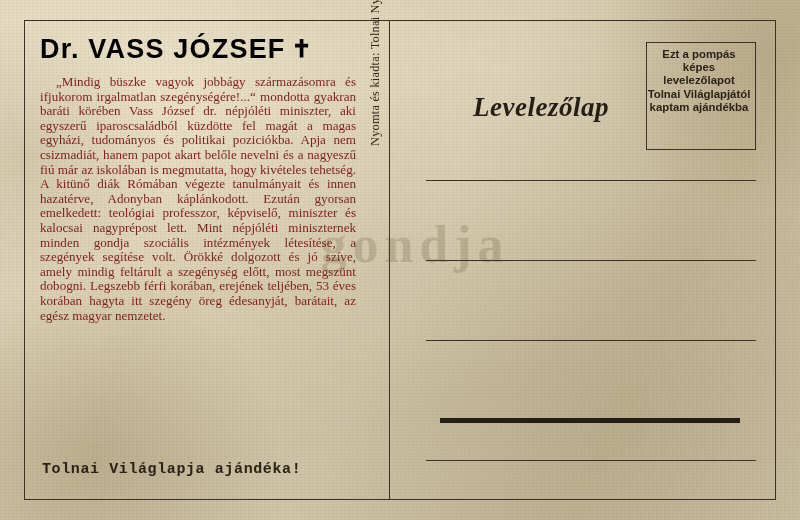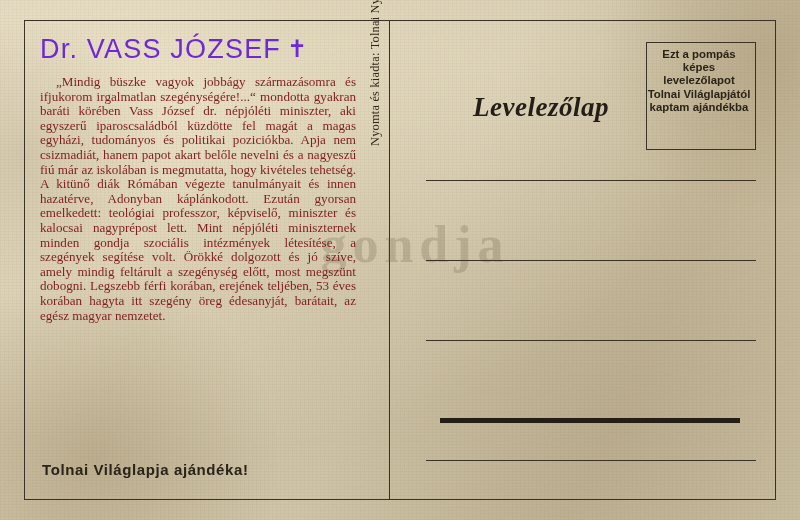--- a/index.html
+++ b/index.html
@@ -68,24 +68,24 @@
 
   
   .left {
     position: absolute;
     left: 40px; top: 34px;
     width: 330px; height: 452px;
     color: #2b241a;
   }
   .title {
     font-family: "Liberation Sans", sans-serif;
-    font-weight: 400;
+    font-weight: 700;
     font-size: 27px;
     letter-spacing: 1.2px;
-    color: #6d28d9;
+    color: #000000;
     white-space: nowrap;
   }
   .title .cross {
     font-size: 24px;
     vertical-align: 1px;
     margin-left: 6px;
   }
   .body-text {
     margin-top: 10px;
     width: 316px;
@@ -93,21 +93,21 @@
     font-size: 13.1px;
     line-height: 14.6px;
     text-align: justify;
     text-indent: 16px;
     color: #7f1d1d;
     hyphens: manual;
   }
   .footer-line {
     position: absolute;
     left: 2px; bottom: 8px;
-    font-family: Liberation Sans, sans-serif;
+    font-family: Liberation Mono, monospace;
     font-weight: 700;
     font-size: 15px;
     letter-spacing: 0.6px;
     color: #2a2318;
   }
 
   
   .vertical-credit {
     position: absolute;
     left: 368px; top: 146px;

